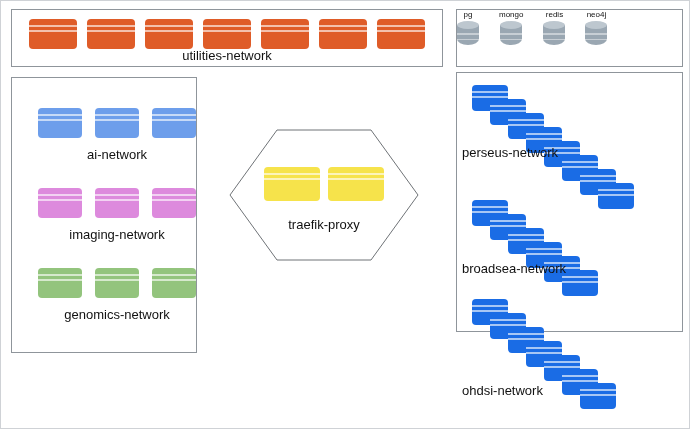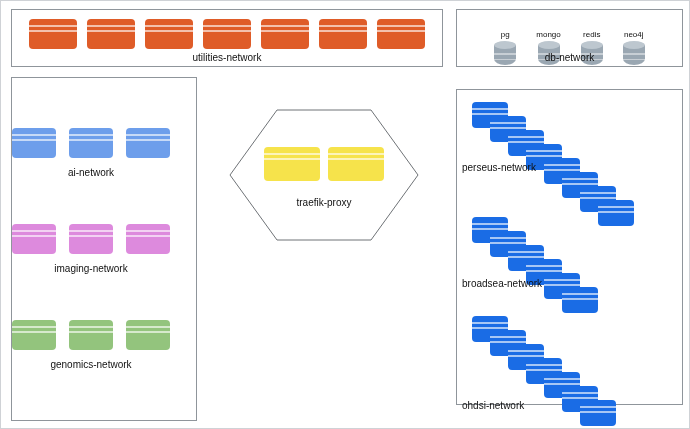--- a/index.html
+++ b/index.html
@@ -3,50 +3,50 @@
 <meta charset="utf-8">
 <style>
   *{box-sizing:border-box;margin:0;padding:0}
   html,body{background:#fff}
   body{font-family:"Liberation Sans",sans-serif;color:#1a1a1a}
   .canvas{position:relative;width:690px;height:429px;background:#fff;border:1px solid #cfd2d6;overflow:hidden}
 
   .netbox{position:absolute;border:1px solid #8f959b;background:#fff}
   #utilities-box{left:10px;top:8px;width:432px;height:58px}
   #db-box{left:455px;top:8px;width:227px;height:58px}
-  #left-box{left:10px;top:76px;width:186px;height:344px;display:flex;flex-direction:column;justify-content:space-evenly;align-items:flex-start;padding:4px 0}
-  #right-box{left:455px;top:88px;width:227px;height:316px}
+  #left-box{left:10px;top:76px;width:186px;height:276px;display:flex;flex-direction:column;justify-content:space-evenly;align-items:flex-end;padding:4px 0}
+  #right-box{left:455px;top:71px;width:227px;height:260px}
 
-  .net-label{font-size:10px;text-align:center;color:#111;white-space:nowrap}
+  .net-label{font-size:13px;text-align:center;color:#111;white-space:nowrap}
   .net-label.bottom{position:absolute;bottom:3px;left:0;right:0}
 
   
   .icon-row{display:flex;justify-content:center;gap:12px}
   .cicon{width:var(--iw,44px);height:var(--ih,30px);border-radius:4px;position:relative;flex:0 0 auto}
   .cicon::before,.cicon::after{content:"";position:absolute;left:0;right:0;height:2px;background:rgba(255,255,255,.62)}
   .cicon::before{top:6px}
   .cicon::after{top:11px}
 
   #utilities-box .icon-row{margin-top:9px;gap:10px;--iw:48px;--ih:30px}
 
   
-  .db-row{display:flex;justify-content:center;gap:20px;margin-top:20px}
+  .db-row{display:flex;gap:20px;margin-top:0}
   .db-item{display:flex;flex-direction:column;align-items:center;gap:2px}
   .db-name{font-size:8px;color:#111}
   .cyl{position:relative;width:22px;height:24px}
   .cyl-body{position:absolute;left:0;right:0;top:4px;bottom:0;border-radius:0 0 11px 11px / 0 0 6px 6px;
     background-image:linear-gradient(to bottom,transparent 0 42%,rgba(255,255,255,.45) 42% 50%,transparent 50% 68%,rgba(255,255,255,.45) 68% 76%,transparent 76%)}
   .cyl-top{position:absolute;left:0;right:0;top:0;height:8px;background:#bdc7cf;border-radius:50%;z-index:1}
 
   
   .net-group{display:flex;flex-direction:column;gap:9px;align-items:center}
   .net-group .icon-row{gap:13px;--iw:44px;--ih:30px}
 
   
-  #proxy{position:absolute;left:228px;top:108px;width:190px;height:132px}
+  #proxy{position:absolute;left:228px;top:128px;width:190px;height:132px}
   #proxy svg{position:absolute;inset:0;display:block}
   .proxy-row{position:absolute;top:38px;left:0;right:0;gap:8px;--iw:56px;--ih:34px}
   #proxy .net-label{position:absolute;top:88px;left:0;right:0}
 
   
   .cascade{position:absolute;--iw:36px;--ih:26px}
   .cascade .cicon{position:absolute;width:36px;height:26px}
   #cascade-perseus{left:15px;top:12px;width:162px;height:124px}
   #cascade-broadsea{left:15px;top:127px;width:126px;height:96px}
   #cascade-ohdsi{left:15px;top:226px;width:144px;height:110px}
@@ -97,21 +97,20 @@
           </div>
       </div>
       <div class="db-item">
         <div class="db-name">neo4j</div>
         <div class="cyl">
             <div class="cyl-top"></div>
             <div class="cyl-body" style="background-color: rgb(154, 167, 178);"></div>
           </div>
       </div>
     </div>
-    <div class="net-label bottom">db-network</div>
   </div>
 
   <div class="netbox" id="left-box">
     <div class="net-group">
       <div class="icon-row">
           <div class="cicon" style="background: rgb(109, 158, 235);"></div>
           <div class="cicon" style="background: rgb(109, 158, 235);"></div>
           <div class="cicon" style="background: rgb(109, 158, 235);"></div>
         </div>
       <div class="net-label">ai-network</div>

